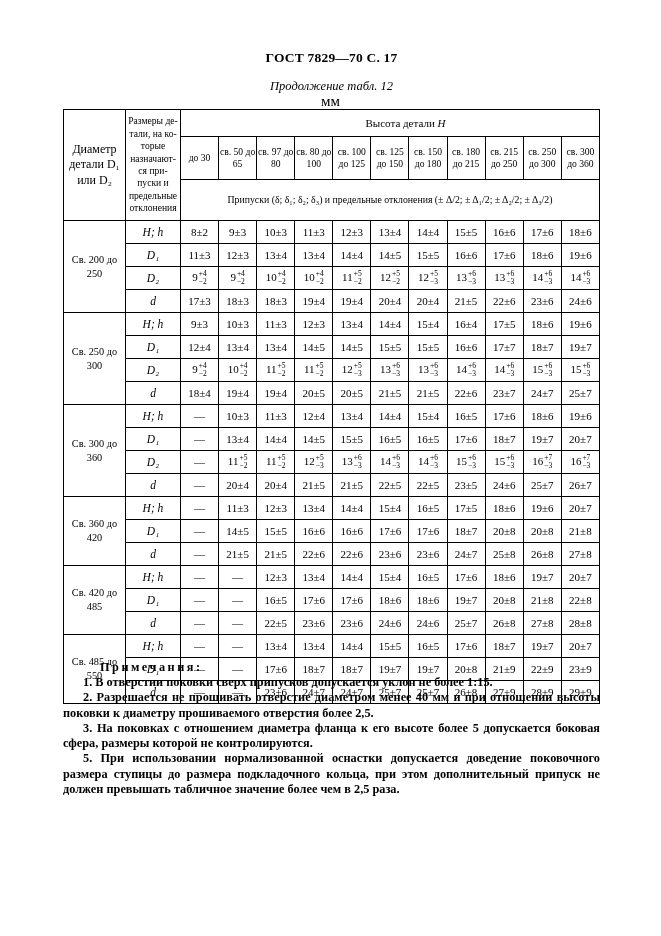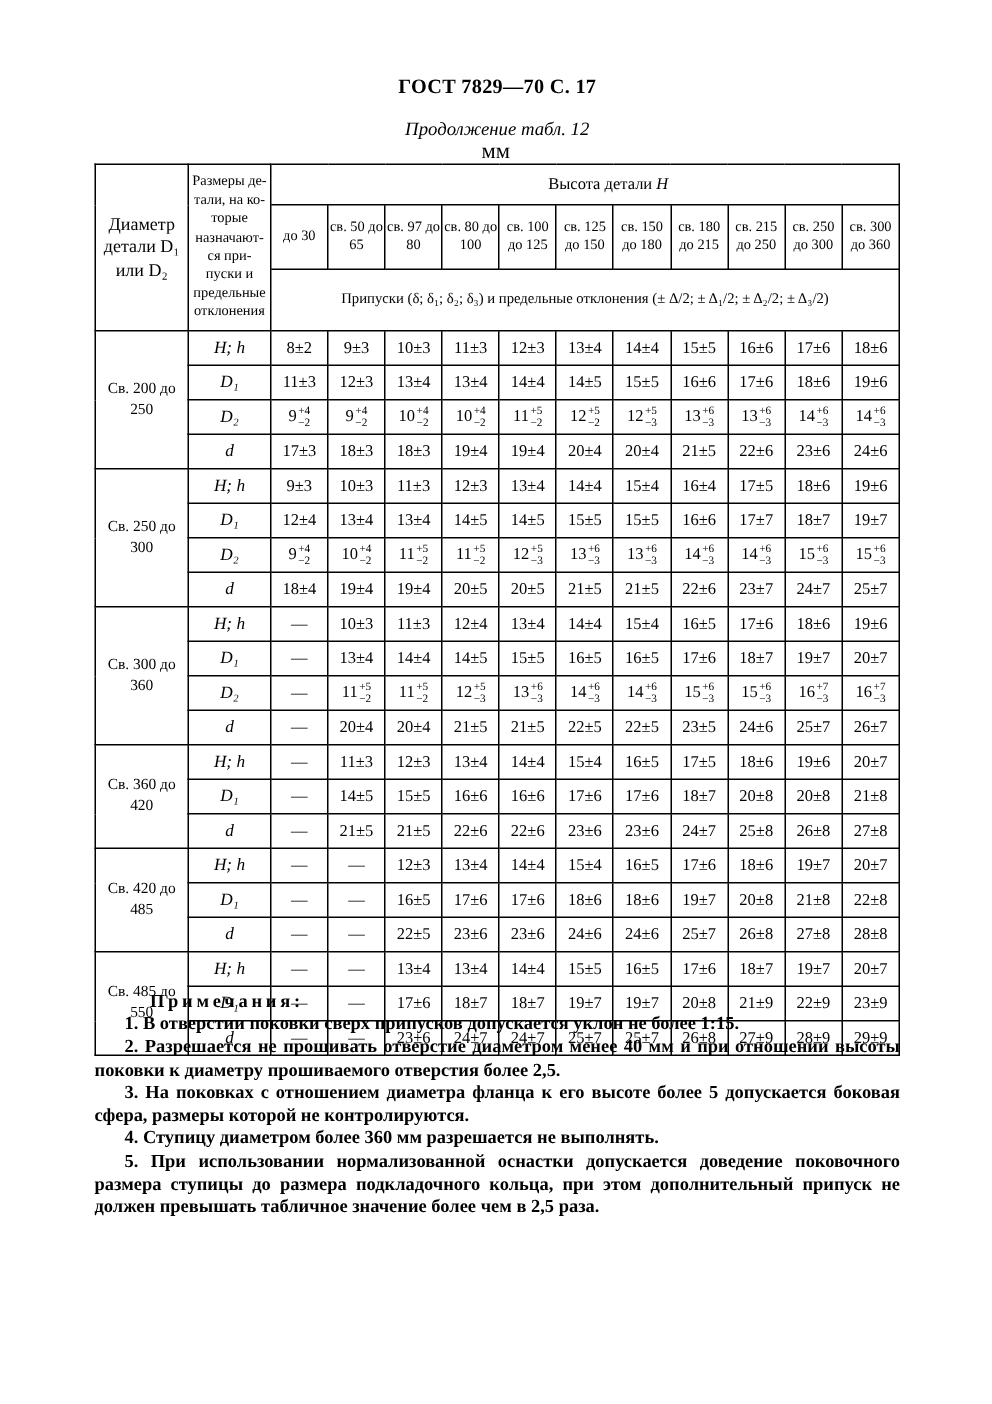--- a/index.html
+++ b/index.html
@@ -483,18 +483,17 @@
         </tr>
       </tbody>
   </table>
 
   <div class="notes">
     <p class="notes-title">Примечания:</p>
     <div id="notes-list">
         <p>1. В отверстии поковки сверх припусков допускается уклон не более 1:15.</p>
         <p>2. Разрешается не прошивать отверстие диаметром менее 40 мм и при отношении высоты поковки к диаметру прошиваемого отверстия более 2,5.</p>
         <p>3. На поковках с отношением диаметра фланца к его высоте более 5 допускается боковая сфера, размеры которой не контролируются.</p>
-        <p>4. Ступицу диаметром более 360 мм разрешается не выполнять.</p>
         <p>5. При использовании нормализованной оснастки допускается доведение поковочного размера ступицы до размера подкладочного кольца, при этом дополнительный припуск не должен превышать табличное значение более чем в 2,5 раза.</p>
       </div>
   </div>
 
 </div>
 
 </body></html>

